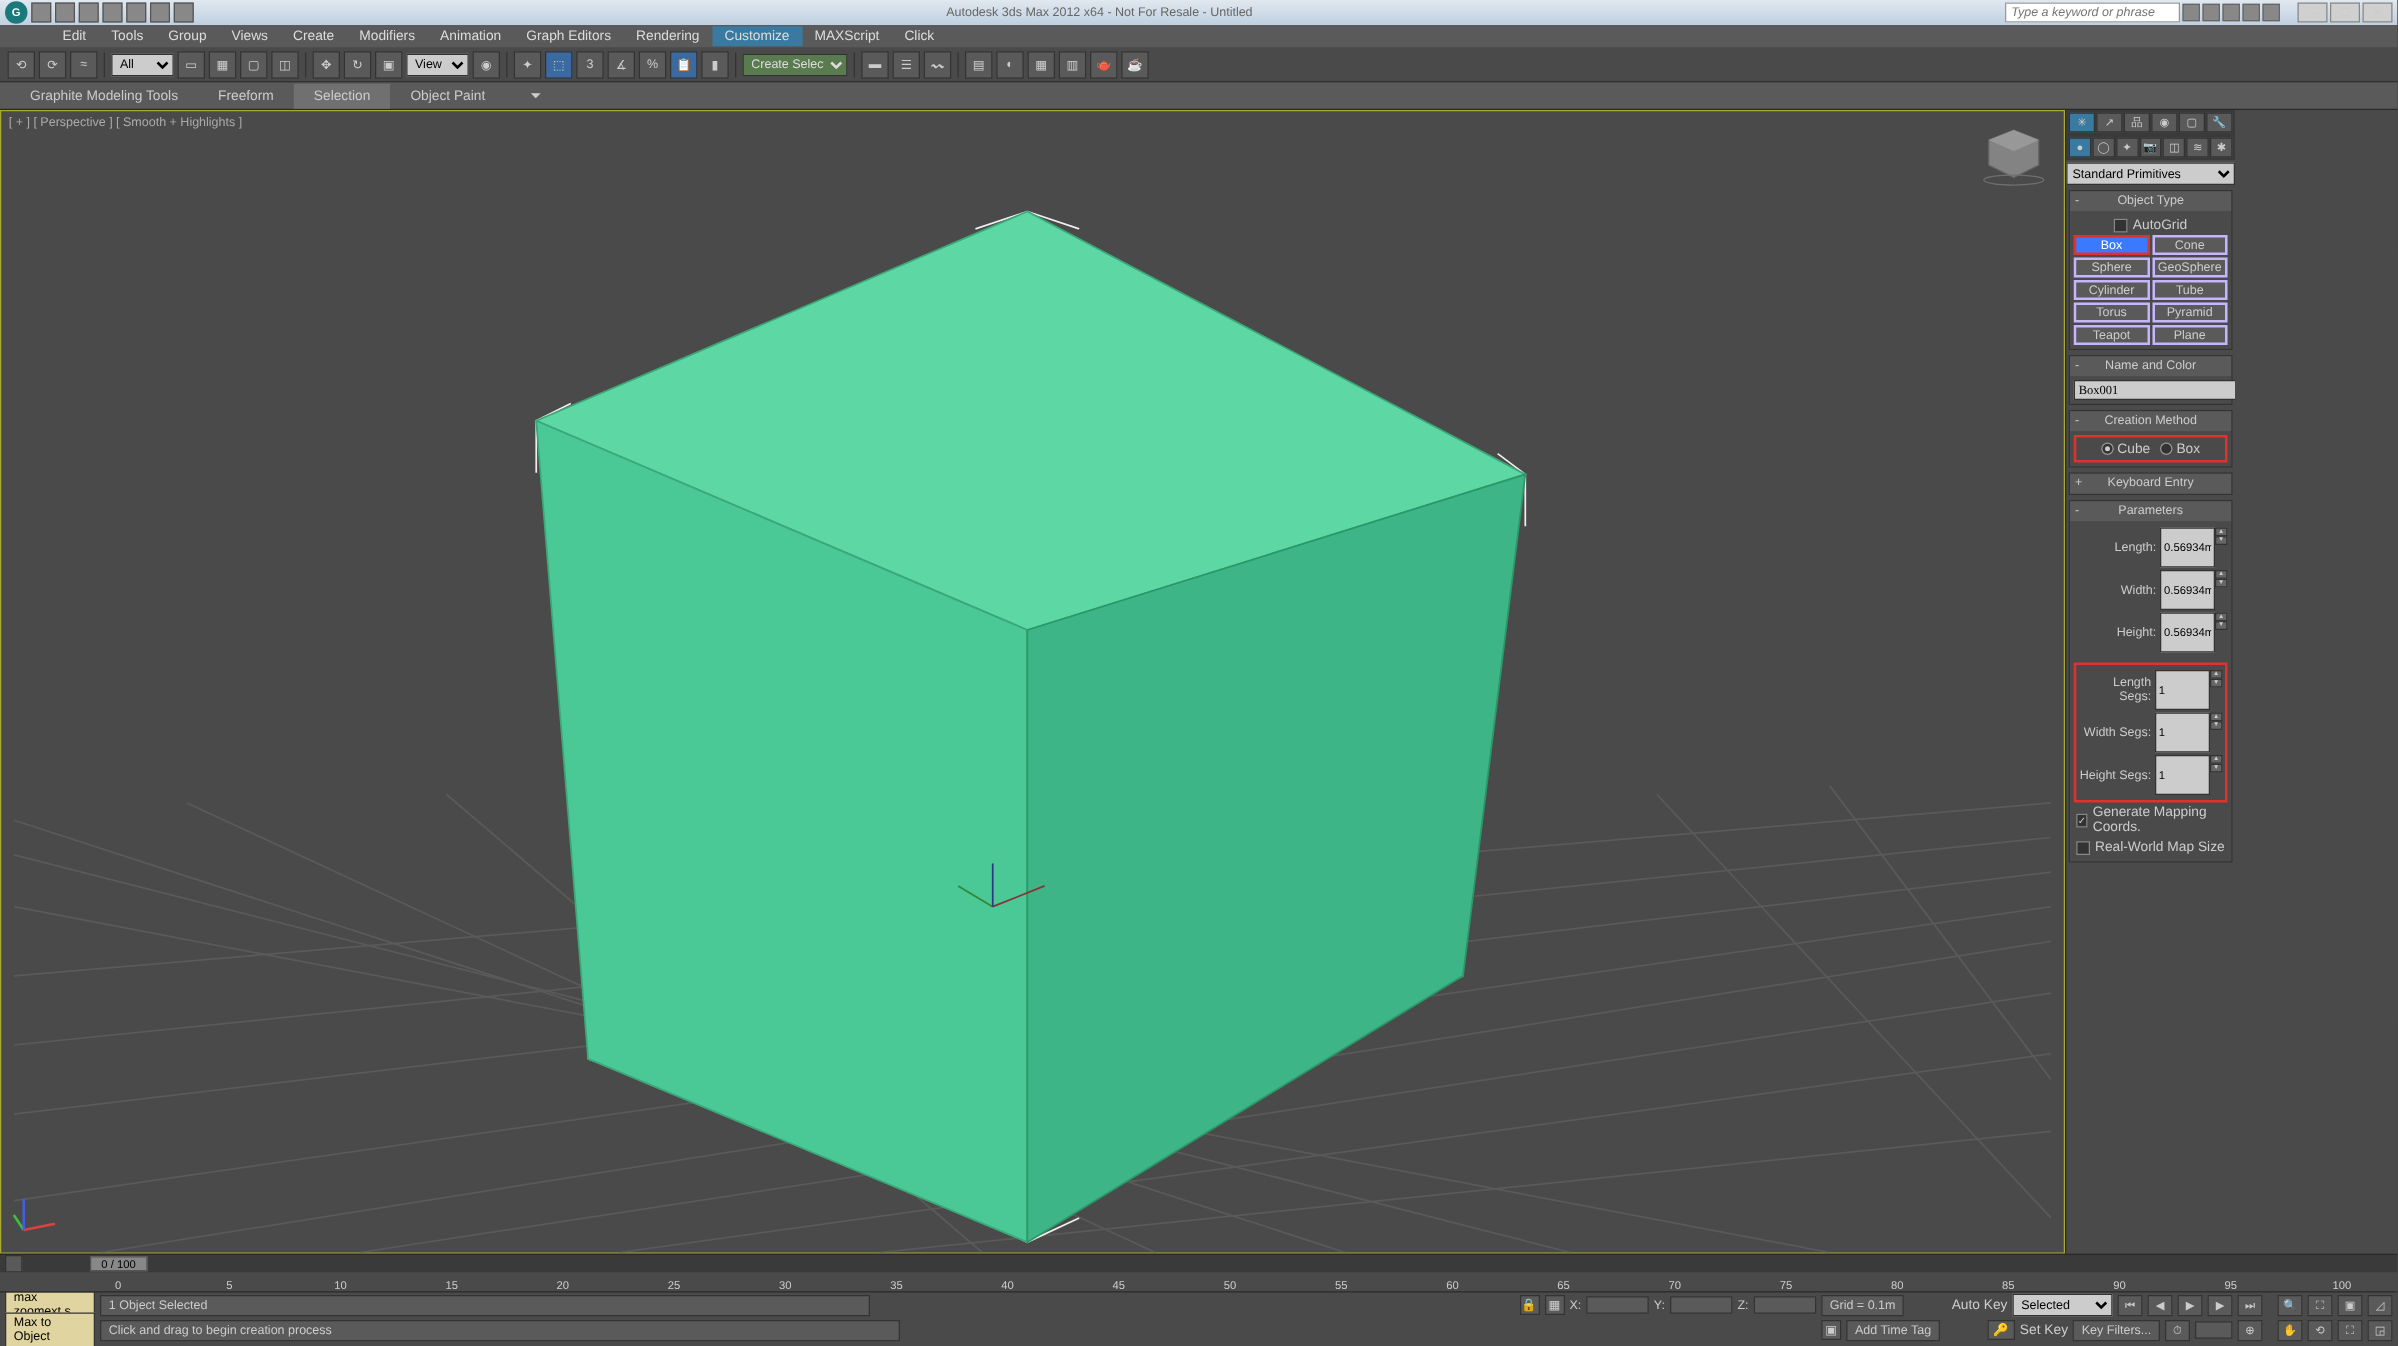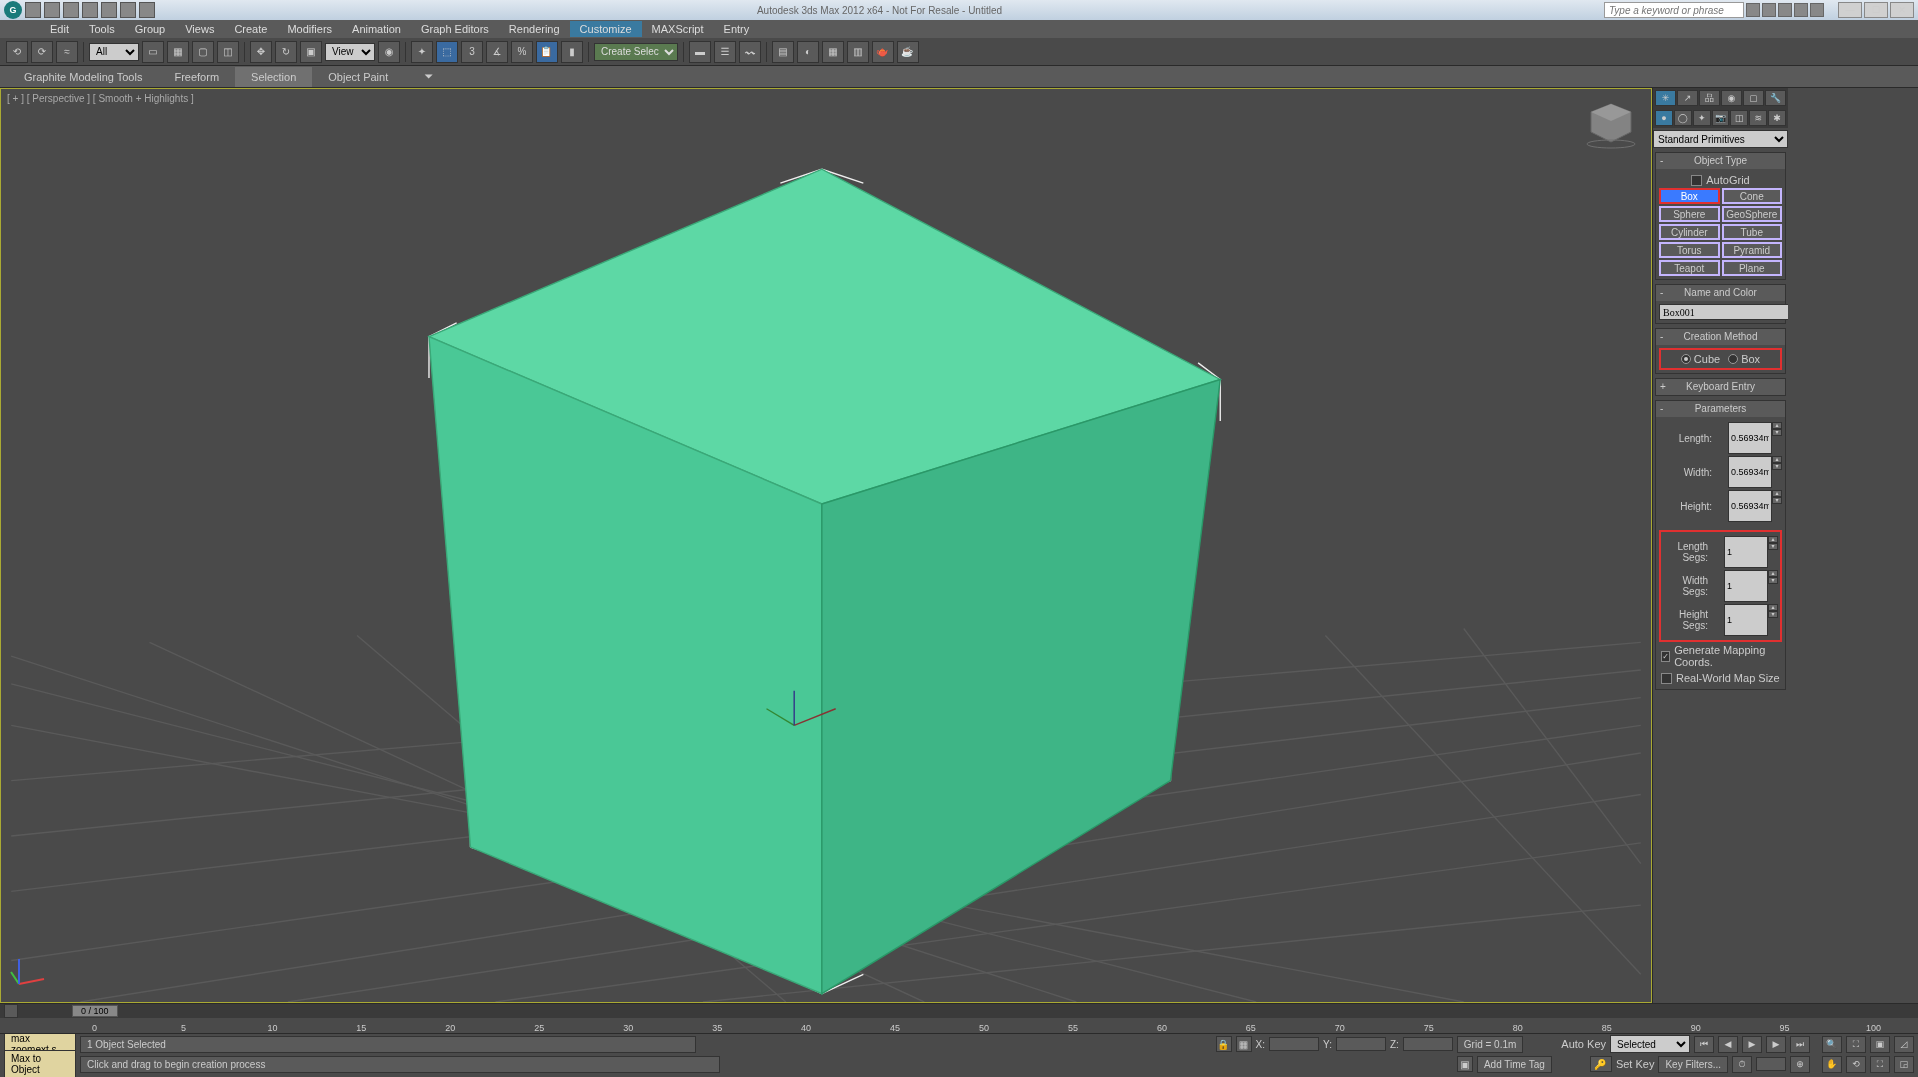--- a/index.html
+++ b/index.html
@@ -57,21 +57,21 @@
 .obj-btn { height: 16px; background: #5a5a5a; border: 2px solid #c4b5fd; text-align: center; line-height: 14px; font-size: 10px; color: #ccc; cursor:pointer; }
 .obj-btn.active { background: #3a7aff; color: #fff; }
 .redbox { border: 2px solid #e03030 !important; }
 .name-row { display: flex; gap: 2px; }
 .name-input { flex:1; height: 16px; background: #ccc; border: 1px solid #333; color: #000; font-size: 10px; padding: 0 3px; font-family: Liberation Serif, serif; }
 .color-swatch { width: 16px; height: 16px; background: #4ac896; border: 1px solid #333; }
 .radio-row { display: flex; gap: 8px; padding: 2px; justify-content: center; }
 .radio-item { display: flex; align-items: center; gap: 3px; font-size: 10px; }
 .radio-dot { width: 10px; height: 10px; border: 1px solid #999; border-radius: 50%; background: #333; display:flex;align-items:center;justify-content:center;}
 .radio-dot.on::after { content:""; width:4px;height:4px;background:#ccc;border-radius:50%; }
-.param-row { display: flex; align-items: center; gap: 16px; margin: 2px 0; }
+.param-row { display: flex; align-items: center; gap: 3px; margin: 2px 0; }
 .param-lbl { flex: 1; text-align: right; font-size: 10px; color: #ccc; }
 .spinner { display: flex; }
 .spinner-input { width: 44px; height: 32px; background: #ccc; border: 1px solid #333; color: #000; font-size: 9px; padding: 0 2px; }
 .spinner-btns { width: 10px; display:flex; flex-direction:column; }
 .spinner-btn { height: 7px; background: #666; border: 1px solid #333; font-size: 6px; line-height:5px; text-align:center; }
 .chk-row { display:flex; align-items:center; gap: 4px; padding: 2px; font-size: 10px; }
 .chk { width: 11px; height: 11px; background: #333; border: 1px solid #888; display:flex;align-items:center;justify-content:center; font-size:8px; }
 
 
 .right-spacer { position: absolute; top: 88px; right: 0; width: 130px; bottom: 74px; background: #4a4a4a; }
@@ -125,21 +125,21 @@
     <div class="menu-item">Tools</div>
     <div class="menu-item">Group</div>
     <div class="menu-item">Views</div>
     <div class="menu-item">Create</div>
     <div class="menu-item">Modifiers</div>
     <div class="menu-item">Animation</div>
     <div class="menu-item">Graph Editors</div>
     <div class="menu-item">Rendering</div>
     <div class="menu-item hl">Customize</div>
     <div class="menu-item">MAXScript</div>
-    <div class="menu-item">Entry</div>
+    <div class="menu-item">Click</div>
   </div>
 
 <div class="toolbar">
   <div class="tb-btn">⟲</div>
   <div class="tb-btn">⟳</div>
   <div class="tb-btn">≈</div>
   <div class="tb-sep"></div>
   <select class="tb-dropdown" style="width:50px"><option>All</option></select>
   <div class="tb-btn">▭</div>
   <div class="tb-btn">▦</div>

